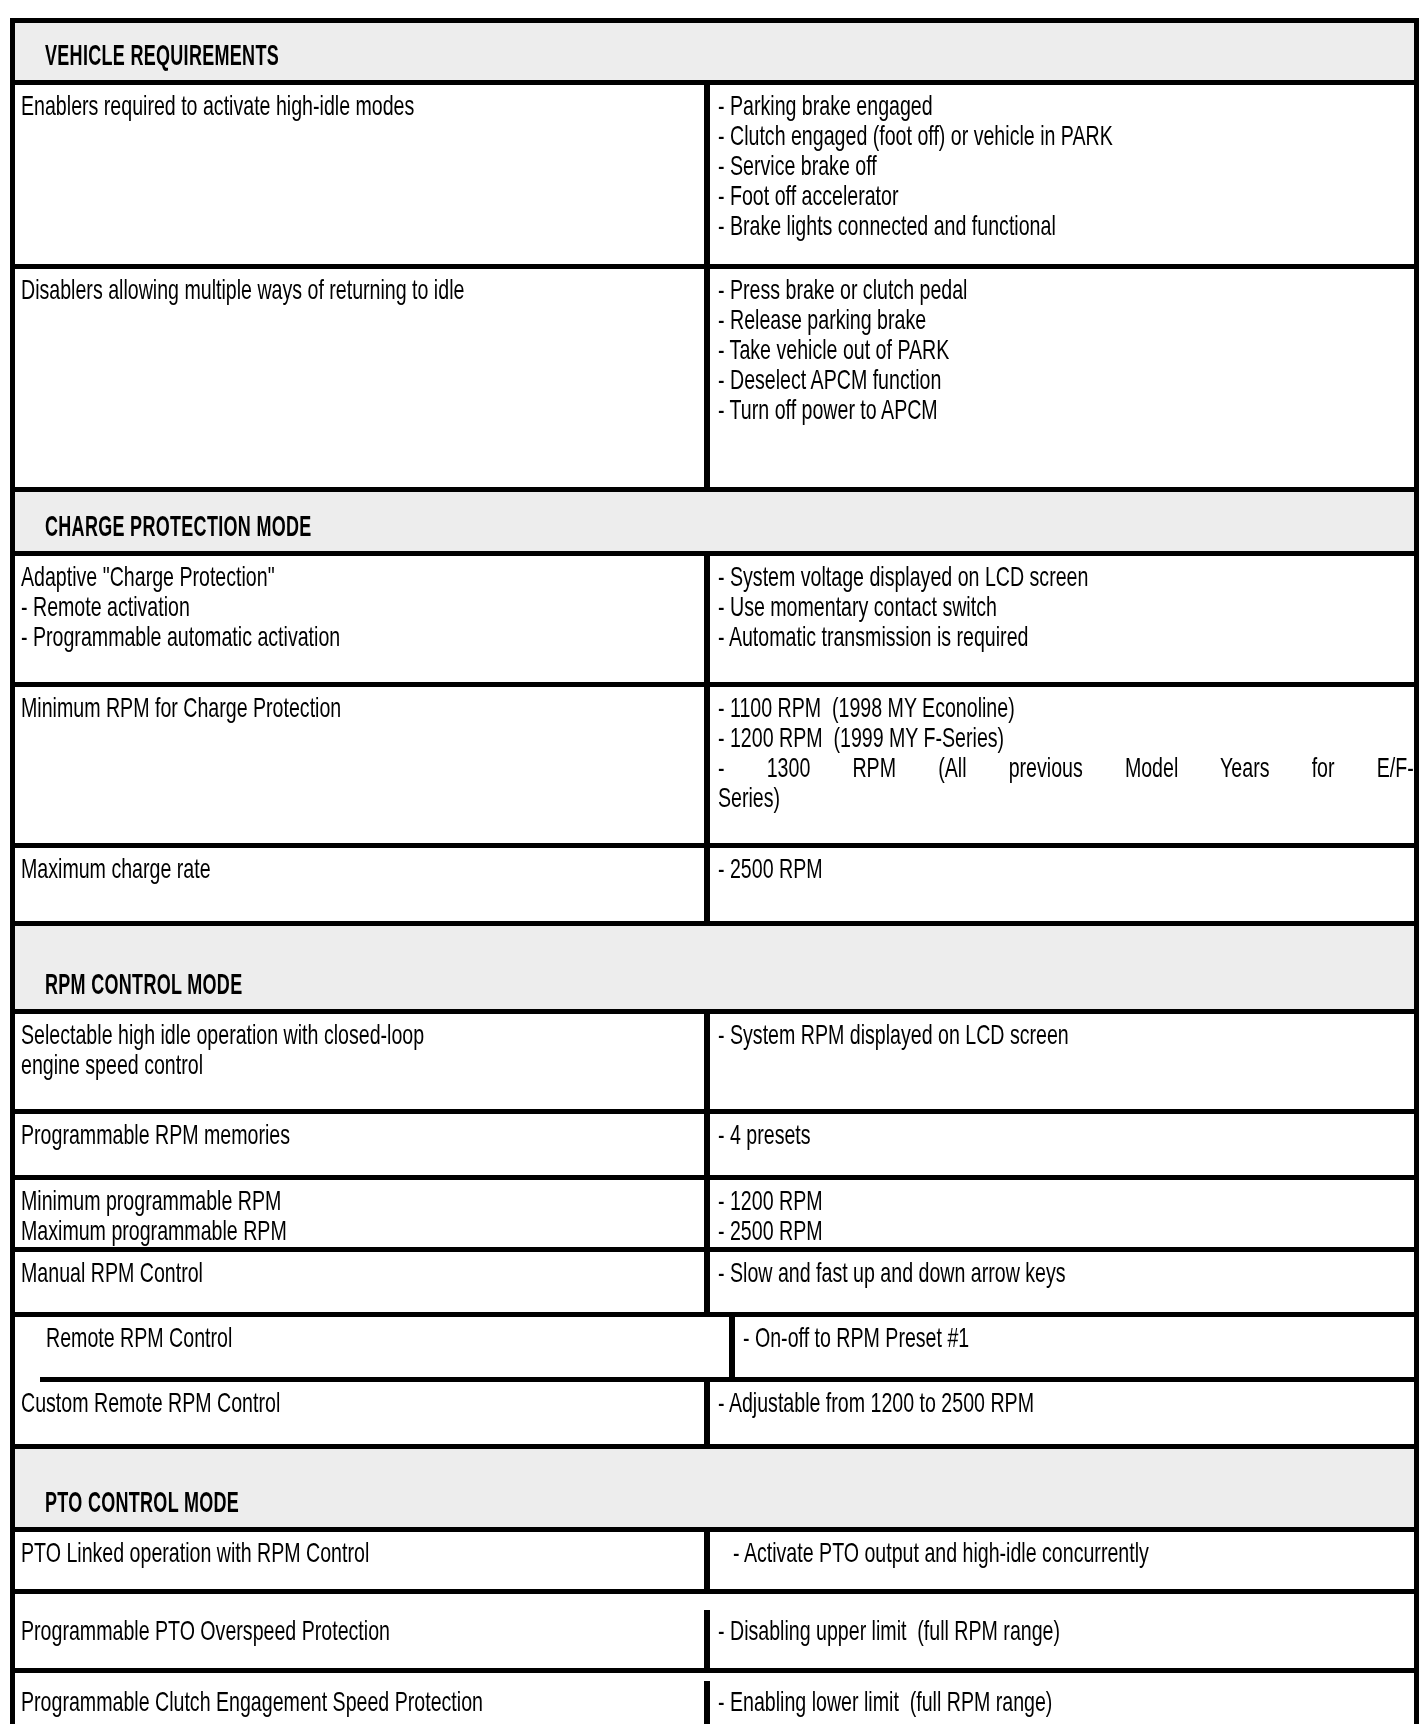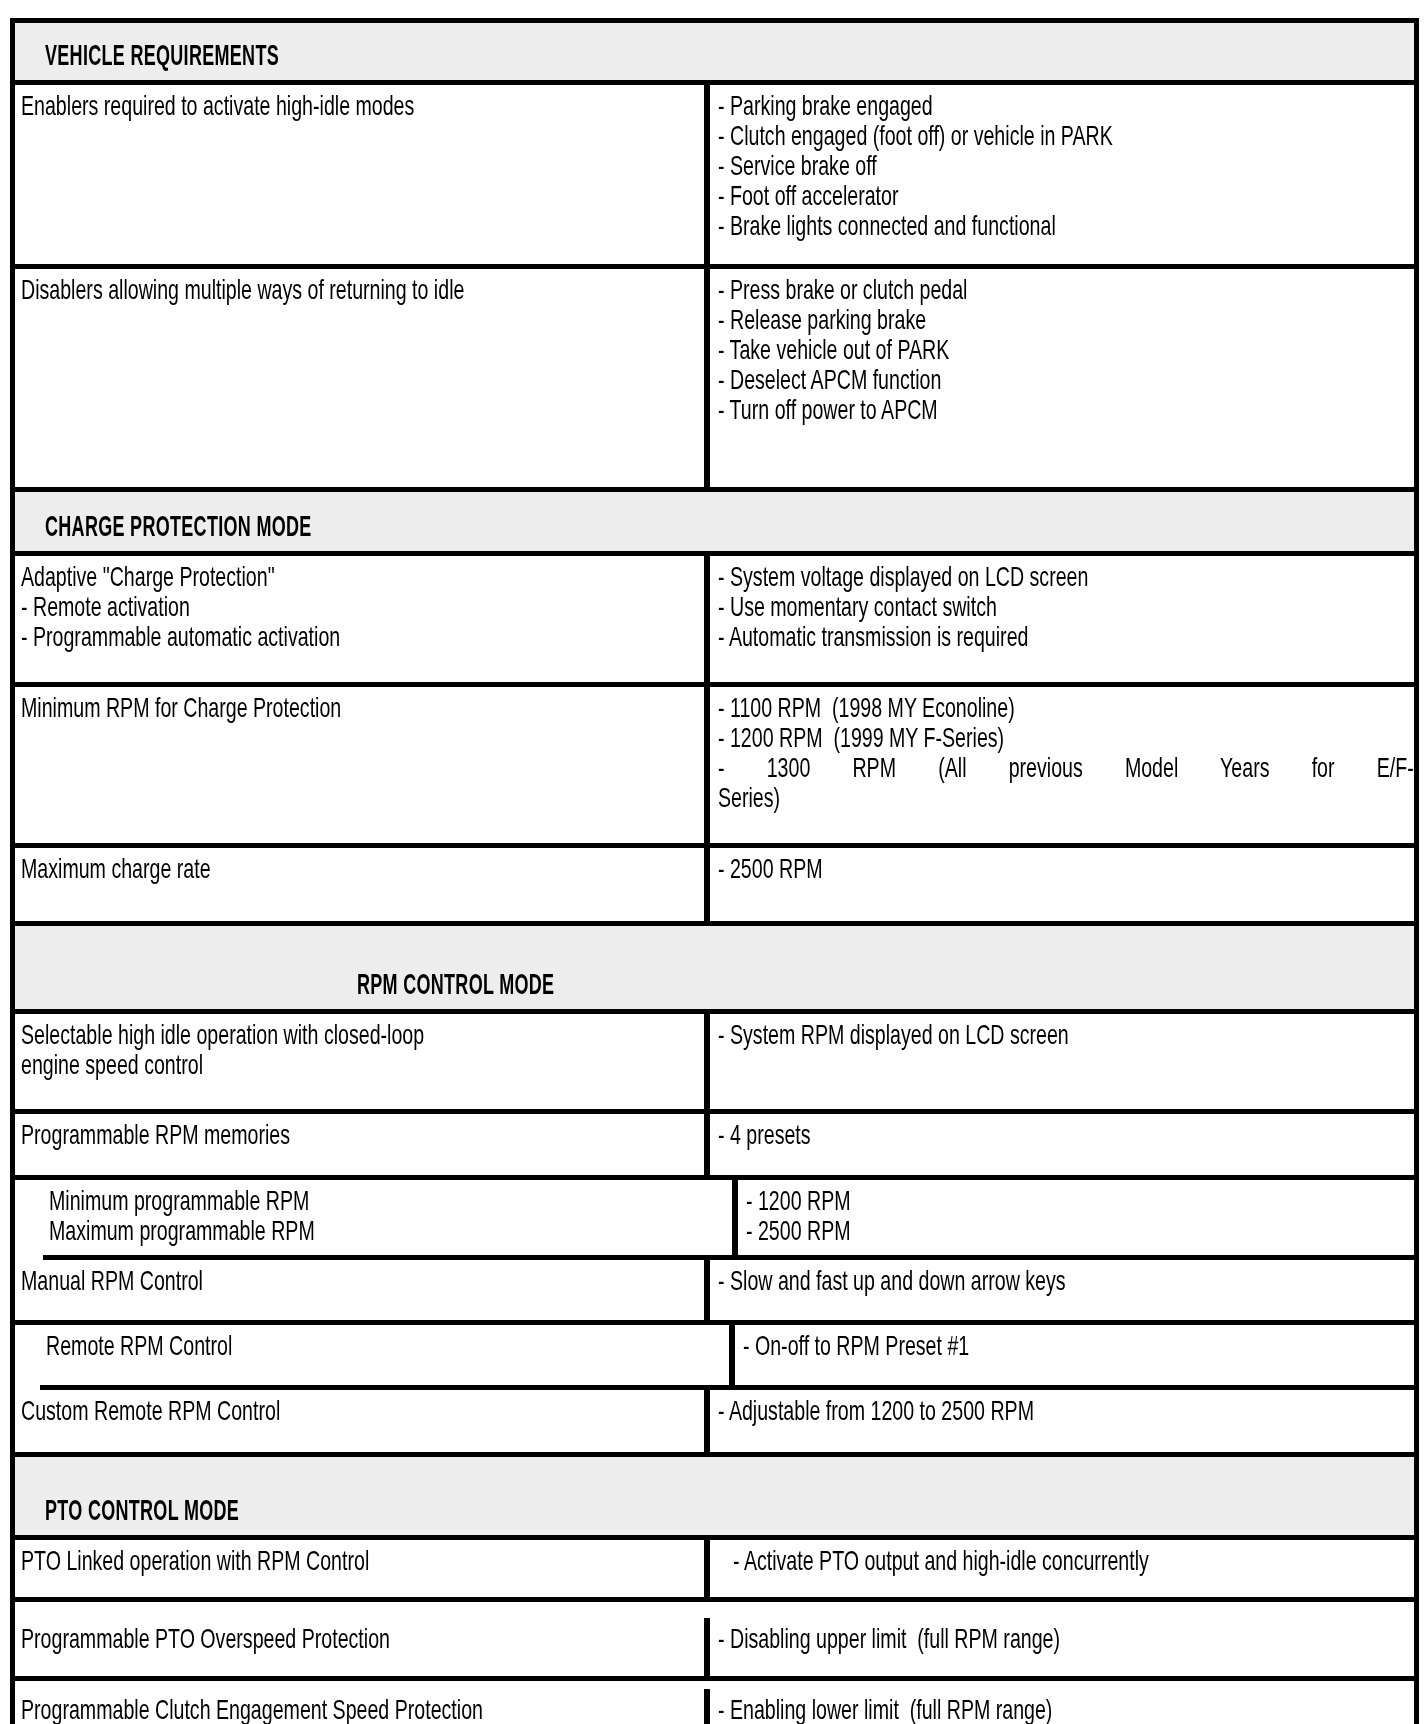--- a/index.html
+++ b/index.html
@@ -68,24 +68,24 @@
     text-align-last: justify;
   }
   
   .h0 { height: 62px; }
   .r0 { height: 184px; }
   .r1 { height: 223px; }
   .h1 { height: 64px; }
   .r2 { height: 131px; }
   .r3 { height: 161px; }
   .r4 { height: 78px; }
-  .h2 { height: 88px; text-align: center; }
+  .h2 { height: 88px; }
   .r5 { height: 100px; }
   .r6 { height: 66px; }
-  .r7 { height: 80px; margin-left: 28px; }
+  .r7 { height: 72px; }
   .r8 { height: 65px; }
   .r9 { height: 65px; margin-left: 25px; }
   .r10 { height: 67px; }
   .h3 { height: 83px; }
   .r11 { height: 62px; gap: 15px; }
   .r12 { height: 63px; margin-top: 16px; }
   .r13 { height: 61px; border-bottom: none; margin-top: 8px; }
 </style>
 </head>
 <body>

